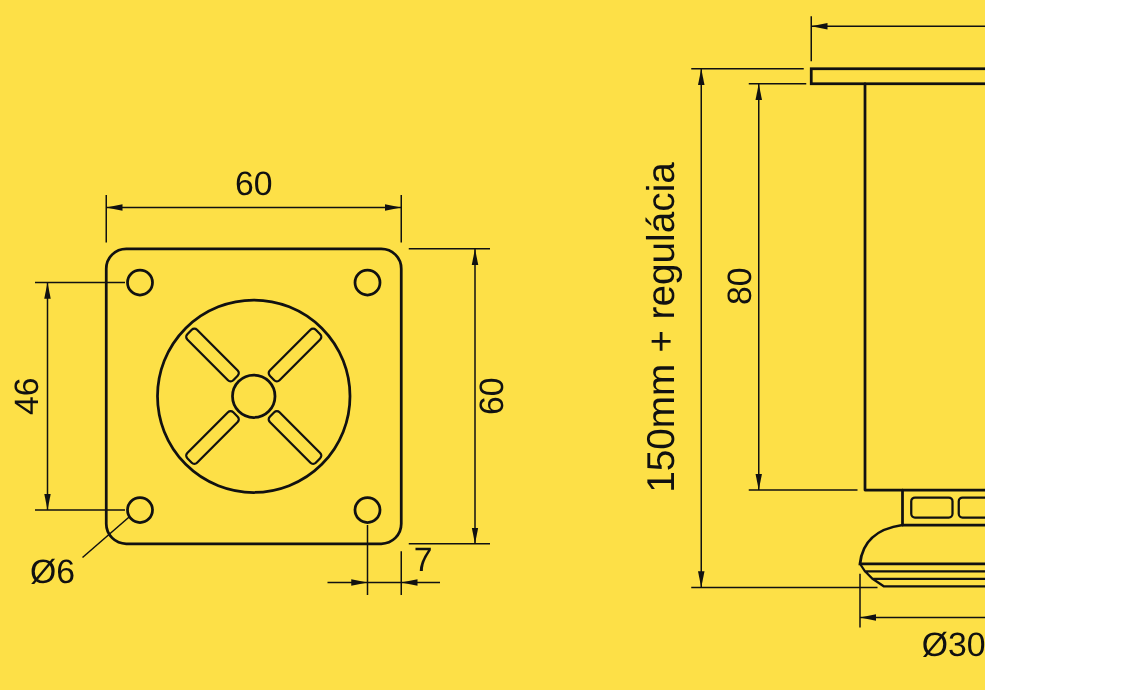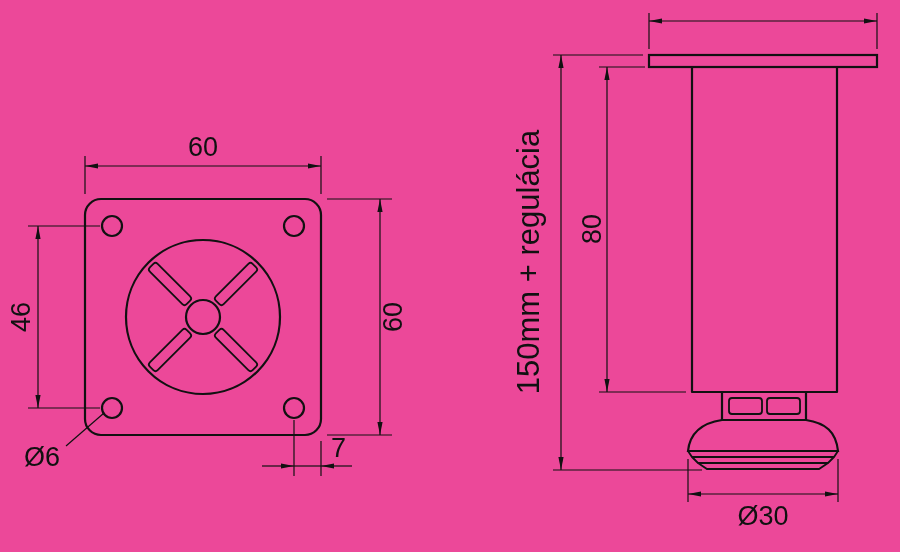--- a/index.html
+++ b/index.html
@@ -1,23 +1,23 @@
 <!DOCTYPE html>
 <html><head>
 <meta charset="utf-8">
 <style>
   html, body {
     margin: 0;
     padding: 0;
     background: #ffffff;
   }
   .drawing-wrap {
-    width: 900px;
+    width: 788px;
     height: 552px;
-    background: #ec4899;
+    background: #fde047;
     position: relative;
     overflow: hidden;
   }
   svg { display: block; }
   .obj  { stroke: #111111; stroke-width: 2.2; fill: none; stroke-linecap: round; }
   .thin { stroke: #111111; stroke-width: 1.8; fill: none; }
   .dim  { stroke: #111111; stroke-width: 1.2; fill: none; }
   .dim-text {
     font-family: "Liberation Sans", sans-serif;
     font-size: 27px;

